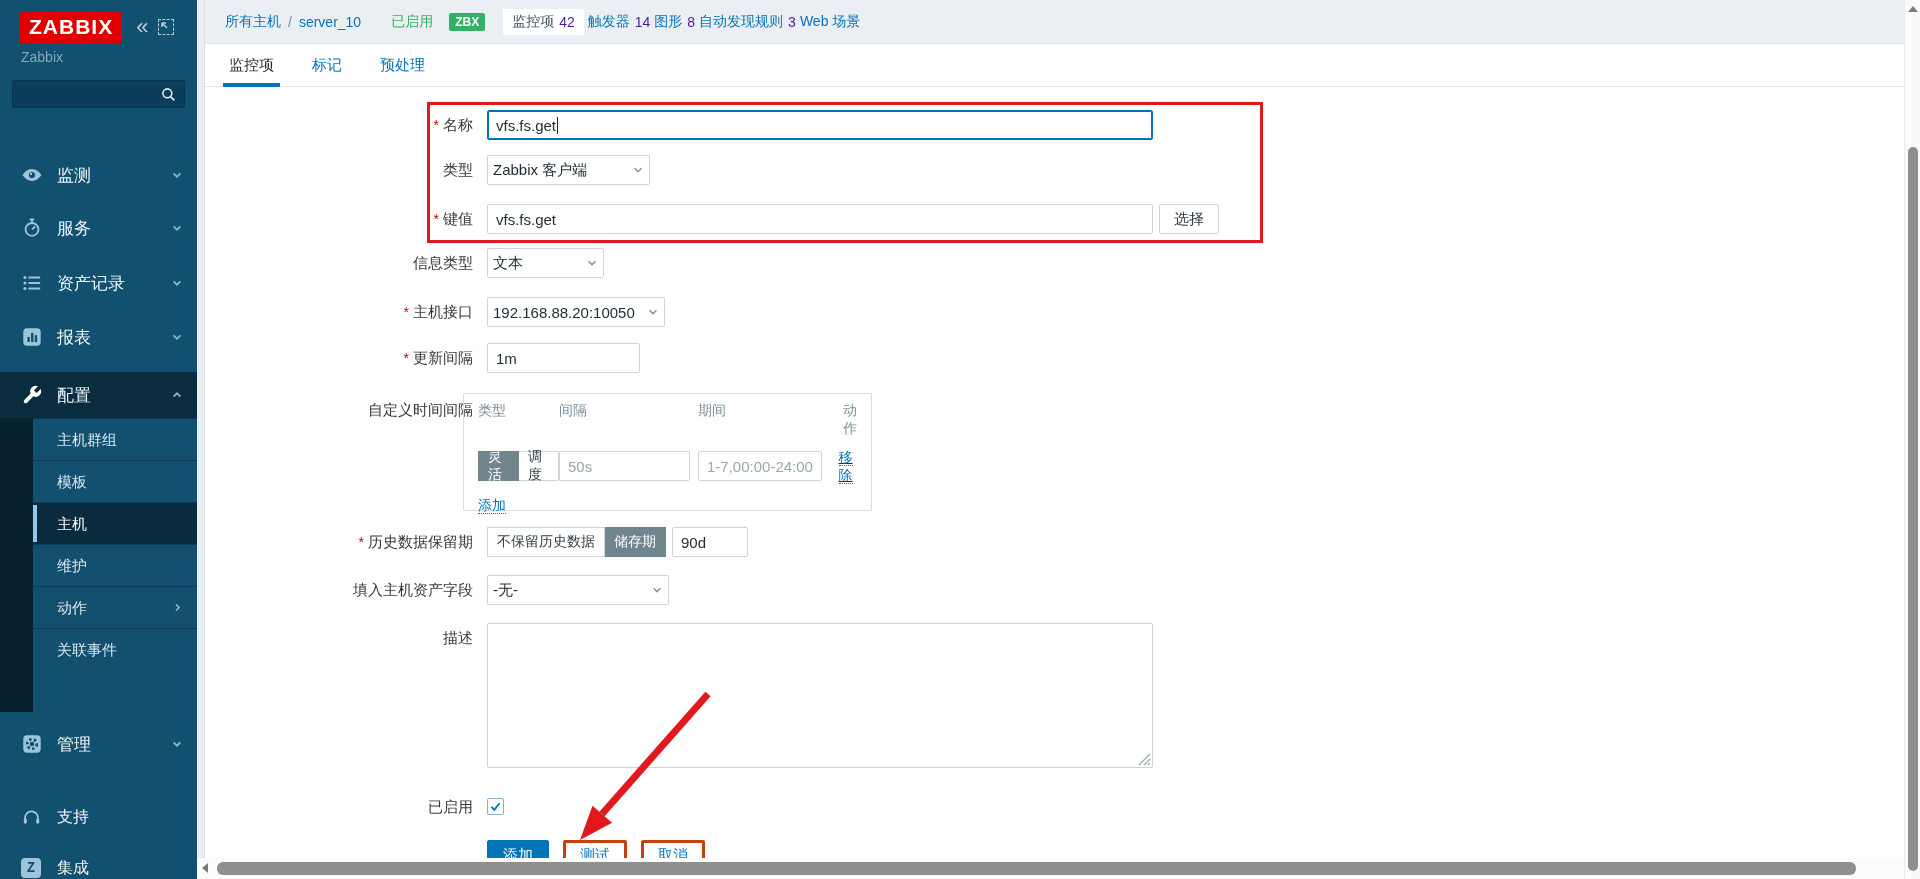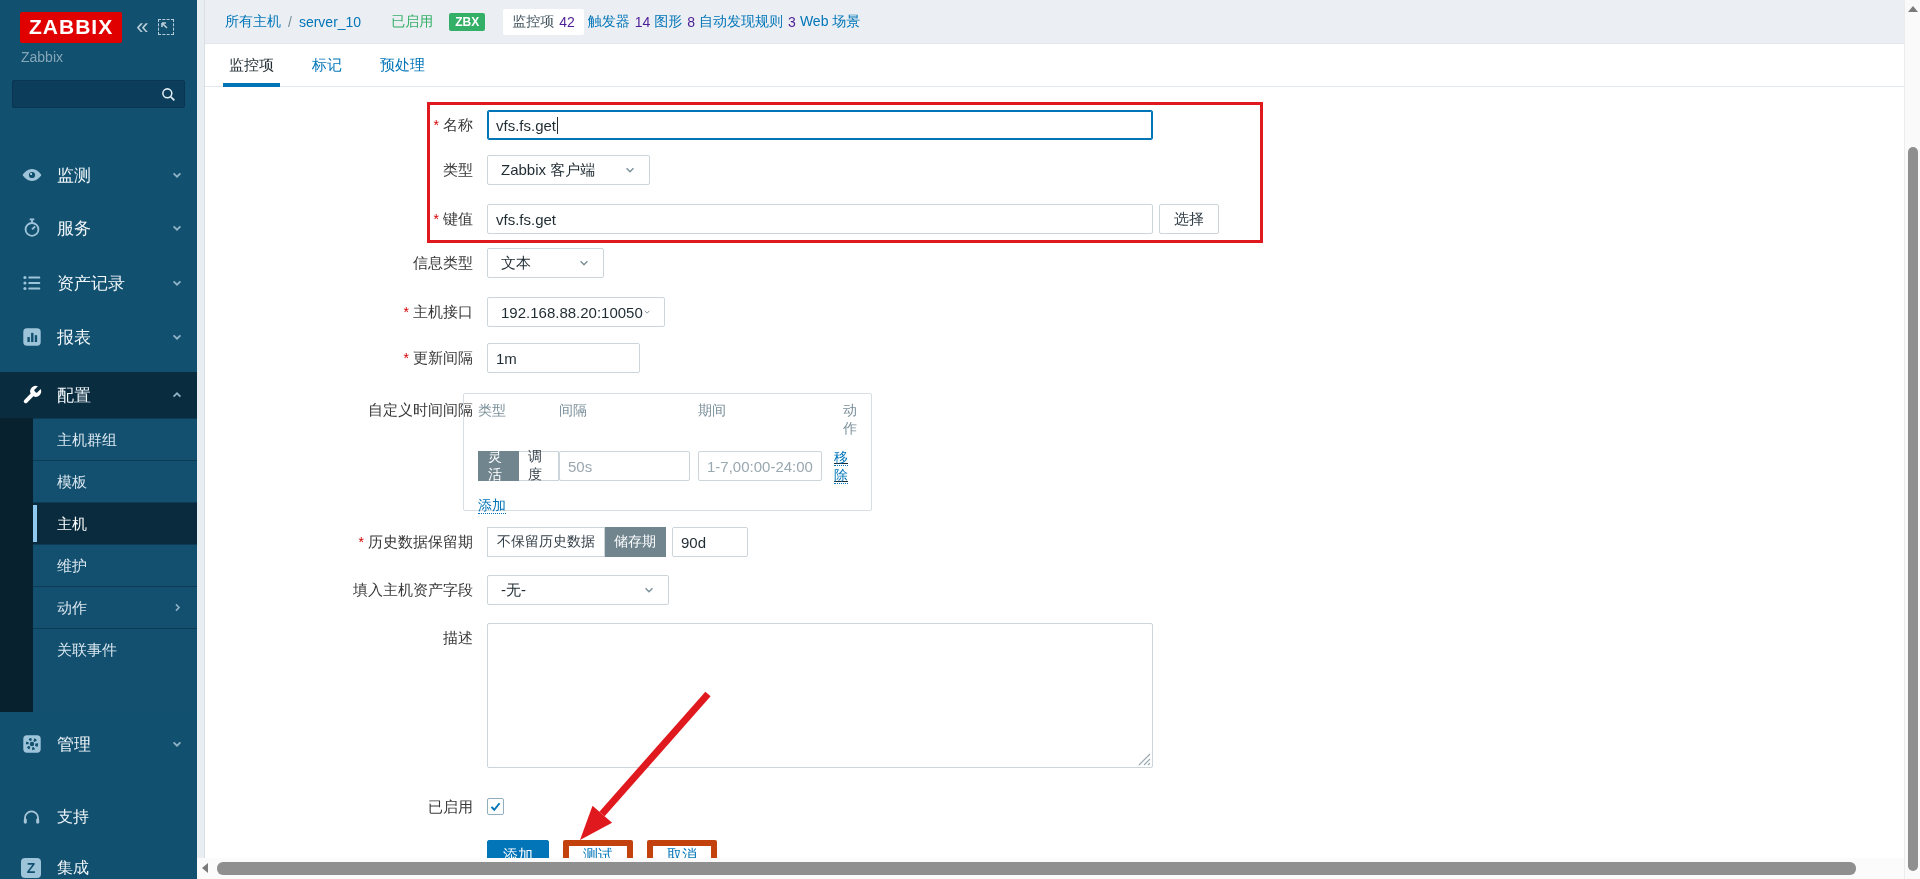--- a/index.html
+++ b/index.html
@@ -12,21 +12,21 @@
   .logo-row { position:absolute; left:20px; top:12px; height:30px; display:flex; align-items:center; }
   .logo-box { background:#e00000; color:#fff; font-weight:bold; font-size:21px; letter-spacing:1px; padding:3px 9px 4px; border-radius:2px; }
   .collapse-ic { color:#b9cdd8; font-size:22px; margin-left:14px; line-height:1; cursor:pointer; }
   .expand-ic { width:16px; height:16px; border:1px dashed #b9cdd8; margin-left:10px; position:relative; cursor:pointer; }
   .expand-ic svg { position:absolute; left:1px; top:1px; }
   .brand-sub { position:absolute; left:21px; top:49px; color:#86a7ba; font-size:14px; }
   .search-box { position:absolute; left:12px; top:80px; width:173px; height:28px; background:#0c3d5a; border:1px solid #0a3click; border:1px solid #0a3550; border-radius:2px; display:flex; align-items:center; }
   .search-box input { flex:1; background:transparent; border:none; outline:none; color:#dfeaf1; font-size:13px; padding:0 6px; min-width:0; }
   .search-ic { margin-right:7px; flex:0 0 auto; }
 
-  .nav-item { position:absolute; left:0; width:197px; height:46px; display:flex; align-items:center; cursor:pointer; color:#f0f6fa; font-size:17px; }
+  .nav-item { position:absolute; left:0; width:197px; height:46px; display:flex; align-items:center; cursor:pointer; color:#f0f6fa; font-size:17px;font-family:Liberation Mono, monospace; }
   .nav-item .nico { width:22px; margin-left:21px; flex:0 0 auto; display:flex; }
   .nav-item .nlabel { margin-left:14px; flex:1; }
   .nav-item .chev { margin-right:14px; }
   .nav-config { background:#0a2c3f; }
   .submenu { position:absolute; left:0; top:418px; width:197px; height:294px; background:#134f6e; }
   .submenu::before { content:""; position:absolute; left:0; top:0; width:33px; height:294px; background:#07212f; }
   .sub-item { position:absolute; left:33px; width:164px; height:42px; line-height:42px; padding-left:24px; color:#d9e7f0; font-size:15px; border-top:1px solid #0d3b55; cursor:pointer; }
   .sub-item.selected { background:#0a2b3e; color:#fff; }
   .sub-item.selected::before { content:""; position:absolute; left:0; top:2px; bottom:2px; width:4px; background:#8fc9f0; }
   .sub-item .subchev { position:absolute; right:14px; top:15px; }
@@ -53,43 +53,43 @@
 
   
   .formarea { position:absolute; left:205px; top:87px; width:1699px; height:792px; background:#fff; }
   .frow { position:absolute; left:0; display:flex; align-items:flex-start; }
   .flabel { width:268px; text-align:right; font-size:15px; color:#383838; padding-top:6px; flex:0 0 auto; }
   .req { color:#d40000; margin-right:4px; font-size:14px; }
   .fctrl { margin-left:14px; display:flex; align-items:flex-start; }
   .tinput { height:30px; border:1px solid #ccd5d9; border-radius:2px; background:#fff; font-size:15px; color:#1f2c33; display:flex; align-items:center; padding:0 8px; }
   .tinput.focused { border:1px solid #0275b8; box-shadow:inset 0 0 0 1px #0275b8; }
   .caret { width:1px; height:17px; background:#1f2c33; margin-left:1px; }
-  .fselect { height:30px; border:1px solid #ccd5d9; border-radius:2px; background:#fff; font-size:15px; display:flex; align-items:center; justify-content:space-between; padding:0 13px; cursor:pointer; }
+  .fselect { height:30px; border:1px solid #ccd5d9; border-radius:2px; background:#fff; font-size:15px; display:flex; align-items:center; justify-content:space-between; padding:0 5px; cursor:pointer; }
   .placeholder { color:#9aa8b0; }
   .btn-plain { height:30px; border:1px solid #ccd5d9; border-radius:2px; background:#fff; color:#333f48; font-size:15px; padding:0 14px; display:flex; align-items:center; cursor:pointer; }
   .seg { display:flex; }
   .seg .segbtn { height:30px; border:1px solid #ccd5d9; background:#fff; color:#333f48; font-size:14px; display:flex; align-items:center; justify-content:center; padding:0 9px; cursor:pointer; }
   .seg .segbtn + .segbtn { border-left:none; }
   .seg .segbtn.on { background:#71858f; border-color:#71858f; color:#fff; }
   .dlink { color:#0275b8; font-size:14px; border-bottom:1px dotted #0275b8; cursor:pointer; line-height:17px; }
 
   .custbox { position:absolute; left:258px; top:306px; width:409px; height:118px; border:1px solid #d7dde1; border-radius:2px; padding:8px 14px; }
   .custhead { display:grid; grid-template-columns:81px 139px 136px 1fr; font-size:14px; color:#7a8f9a; }
   .custhead .ca { text-align:right; }
   .custrow { display:grid; grid-template-columns:81px 139px 136px 1fr; margin-top:10px; align-items:center; }
-  .custrow .ca { text-align:left;text-decoration:underline; }
+  .custrow .ca { text-align:center;text-decoration:underline; }
   .custadd { margin-top:12px; }
 
   .descbox { width:666px; height:145px; border:1px solid #ccd5d9; border-radius:2px; position:relative; }
   .grip { position:absolute; right:1px; bottom:1px; }
 
   .checkbox { width:17px; height:17px; border:1px solid #90aebf; border-radius:2px; background:#fff; display:flex; align-items:center; justify-content:center; cursor:pointer; }
 
   .btn-primary { height:30px; min-width:62px; background:#0275b8; border:1px solid #0275b8; border-radius:2px; color:#fff; font-size:15px; padding:0 14px; display:flex; align-items:center; justify-content:center; cursor:pointer; }
-  .btn-outline { height:30px; min-width:62px; background:#fff; border:6px solid #c2410c; border-radius:2px; color:#0275b8; font-size:15px; padding:4px 14px; display:flex; align-items:center; justify-content:center; cursor:pointer; }
+  .btn-outline { height:30px; min-width:62px; background:#fff; border:3px solid #c2410c; border-radius:2px; color:#0275b8; font-size:15px; padding:4px 14px; display:flex; align-items:center; justify-content:center; cursor:pointer; }
 
   
   .red-rect { position:absolute; left:222px; top:15px; width:836px; height:141px; border:3px solid #e0191f; pointer-events:none; z-index:5; }
   .red-arrow { position:absolute; left:353px; top:601px; pointer-events:none; z-index:6; }
 
   
   .vscroll { position:absolute; right:0; top:0; width:16px; height:879px; background:#fafafa; border-left:1px solid #ececec; z-index:10; }
   .v-arrow { position:absolute; top:6px; left:3px; width:0; height:0; border-left:5px solid transparent; border-right:5px solid transparent; border-bottom:6px solid #7a7a7a; cursor:pointer; }
   .v-thumb { position:absolute; top:147px; bottom:8px; left:3px; width:10px; background:#8f8f8f; border-radius:5px; cursor:pointer; }
   .hscroll { position:absolute; left:197px; right:16px; top:858px; height:21px; background:#fbfbfb; z-index:10; }

